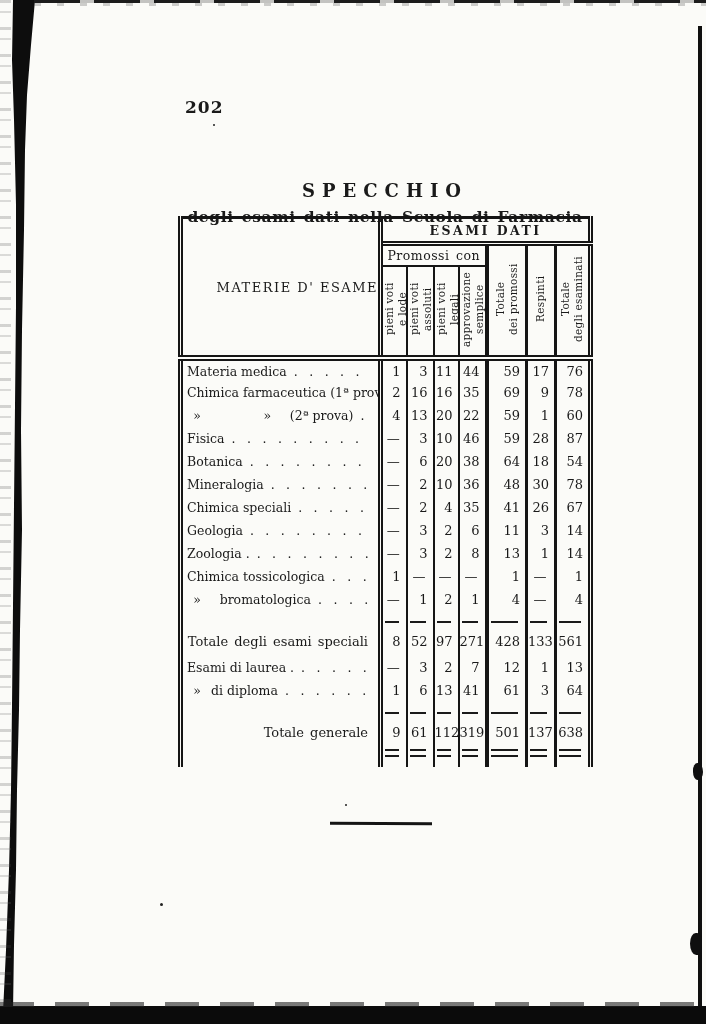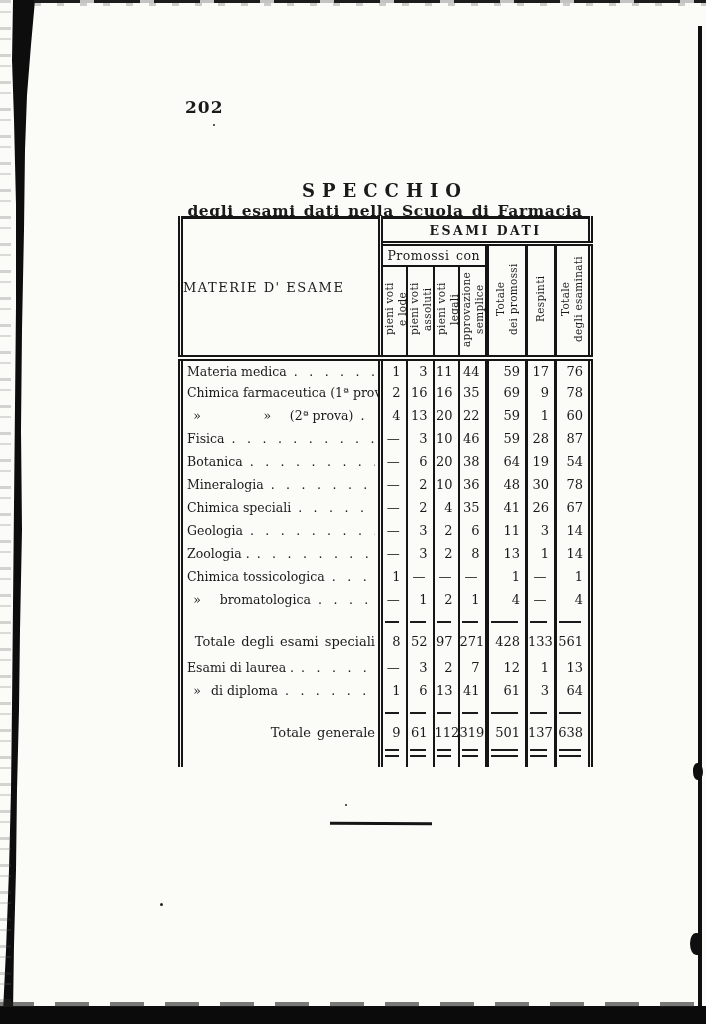--- a/index.html
+++ b/index.html
@@ -36,40 +36,40 @@
   .speck{background:#222;border-radius:50%;}
   #speck-1{left:213px;top:124px;width:2px;height:2px;}
   #speck-2{left:345px;top:804px;width:2px;height:2px;}
   #speck-3{left:160px;top:903px;width:3px;height:3px;}
   #footer-rule{left:330px;top:822px;width:102px;height:3px;background:#151515;transform:rotate(.4deg);}
 
   
   #page-number{position:absolute;left:185px;top:97px;font-size:17px;font-weight:bold;letter-spacing:1px;}
   #heading{position:absolute;left:178px;top:144px;width:414px;text-align:center;}
   #doc-title{font-size:18px;font-weight:bold;letter-spacing:7px;margin-top:36px;}
-  #doc-subtitle{font-size:15.5px;font-weight:bold;letter-spacing:.6px;word-spacing:2px;}
+  #doc-subtitle{margin-top:6px;font-size:15.5px;font-weight:bold;letter-spacing:.6px;word-spacing:2px;}
   #doc-yearline{margin-top:7px;font-size:12.5px;word-spacing:3px;}
 
   
   #table-wrap{position:absolute;left:178px;top:216px;}
   table{
     border-collapse:collapse;table-layout:fixed;width:414px;
     border-top:3px solid #151515;
     border-left:5px double #151515;
     border-right:5px double #151515;
     border-bottom:none;
   }
   col.w-lab{width:200px;}
   col.w-c1{width:26px;}col.w-c2{width:27px;}col.w-c3{width:25px;}col.w-c4{width:28px;}
   col.w-c5{width:40px;}col.w-c6{width:29px;}col.w-c7{width:35px;}
   th{font-weight:normal;padding:0;}
   td{padding:0;}
   .corner{
     border-right:5px double #151515;border-bottom:6px double #151515;
-    font-size:13px;letter-spacing:1.5px;text-align:left;vertical-align:middle;margin-left:8px;
+    font-size:13px;letter-spacing:1.5px;text-align:right;vertical-align:middle;margin-left:8px;
   }
   .esami{height:22px;border-bottom:5px double #151515;font-size:12.5px;font-weight:bold;letter-spacing:2.5px;text-align:center;vertical-align:middle;}
   .promossi{height:19px;border-bottom:2px solid #151515;font-size:12.5px;letter-spacing:.5px;word-spacing:2px;text-align:center;vertical-align:middle;}
   .vert{text-align:center;vertical-align:middle;border-bottom:6px double #151515;}
   .vert>div{
     writing-mode:vertical-rl;transform:rotate(180deg);
     display:inline-block;font-size:10.5px;line-height:1.25;letter-spacing:.3px;
     white-space:pre-line;margin:0 auto;
   }
   tr.h3 .vert>div{height:82px;}
@@ -79,21 +79,21 @@
   .c1{border-left:5px double #151515;}
   .c2,.c3,.c4{border-left:2px solid #151515;}
   .c5{border-left:4px solid #151515;}
   .c6,.c7{border-left:3px solid #151515;}
   
   tr.data{height:23px;}
   tr.total{height:30px;}
   tr.sep{height:15px;}
   tr.bottom{height:20px;}
   td.lab{overflow:hidden;vertical-align:middle;}
-  .labwrap{display:flex;align-items:baseline;overflow:hidden;padding:0 3px 0 4px;}
+  .labwrap{display:flex;align-items:baseline;overflow:hidden;padding:0 10px 0 4px;}
   .lbl{font-size:12.5px;white-space:pre;}
   .leaders{flex:1;overflow:hidden;white-space:nowrap;word-spacing:7.5px;padding-left:7px;font-size:12.5px;}
   tr.total .labwrap{justify-content:flex-end;}
   tr.total .lbl{font-size:13px;word-spacing:2px;}
   td.num{font-size:13px;text-align:right;padding-right:5px;vertical-align:middle;}
   td.num.dash{text-align:center;padding-right:2px;}
   .dash1{height:0;border-top:2.5px solid #1a1a1a;margin:0 2px;}
   tr.sep td.num{vertical-align:middle;}
   .dash2{height:4px;border-top:2.5px solid #1a1a1a;border-bottom:2.5px solid #1a1a1a;margin:2px 2px 0 2px;}
   tr.bottom td.num{vertical-align:top;}
@@ -222,21 +222,21 @@
             <div class="labwrap">
               <span class="lbl">Botanica</span>
               <span class="leaders">. . . . . . . . .</span>
             </div>
           </td>
           <td class="num c1 dash">—</td>
           <td class="num c2">6</td>
           <td class="num c3">20</td>
           <td class="num c4">38</td>
           <td class="num c5">64</td>
-          <td class="num c6">19</td>
+          <td class="num c6">18</td>
           <td class="num c7">54</td>
         </tr>
         <tr class="data">
           <td class="lab">
             <div class="labwrap">
               <span class="lbl">Mineralogia</span>
               <span class="leaders">. . . . . . . . .</span>
             </div>
           </td>
           <td class="num c1 dash">—</td>

